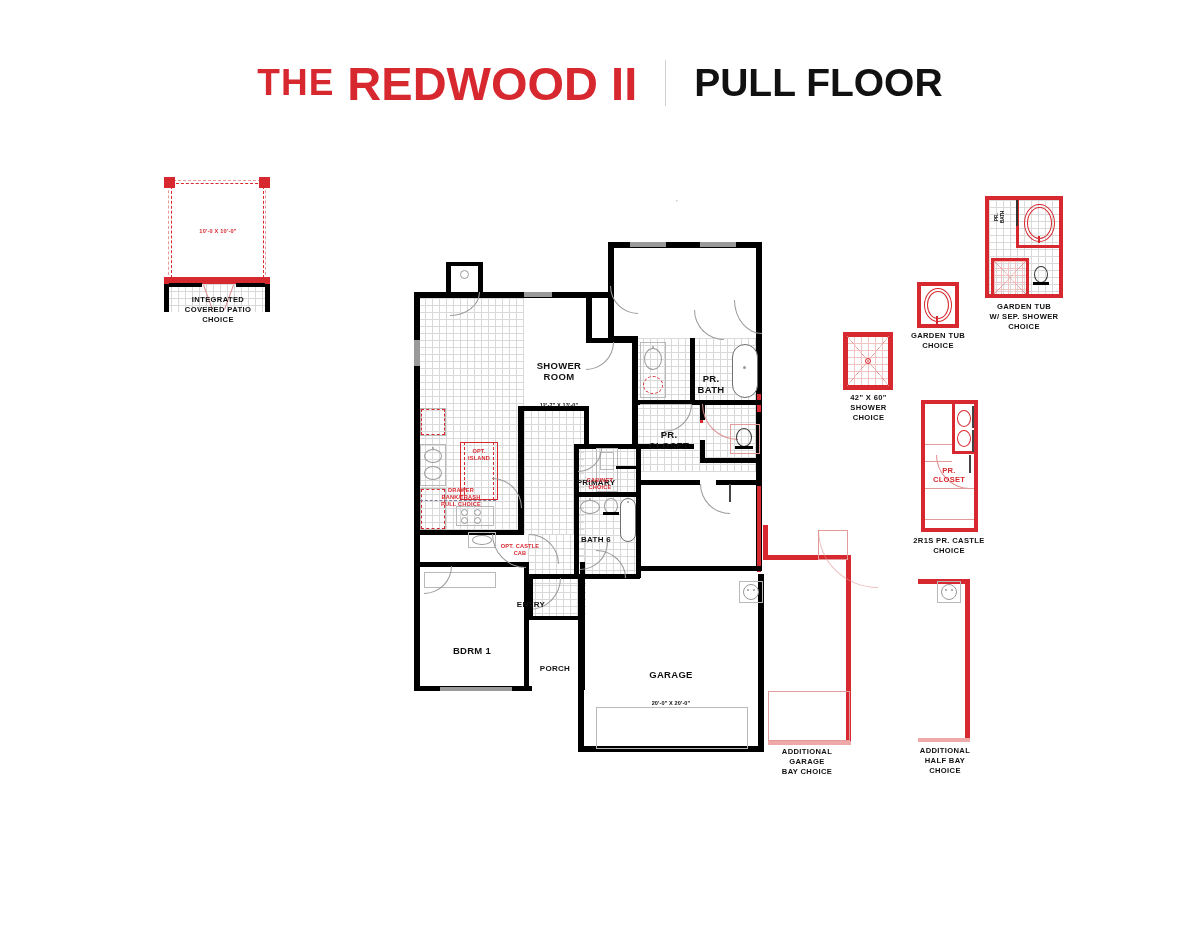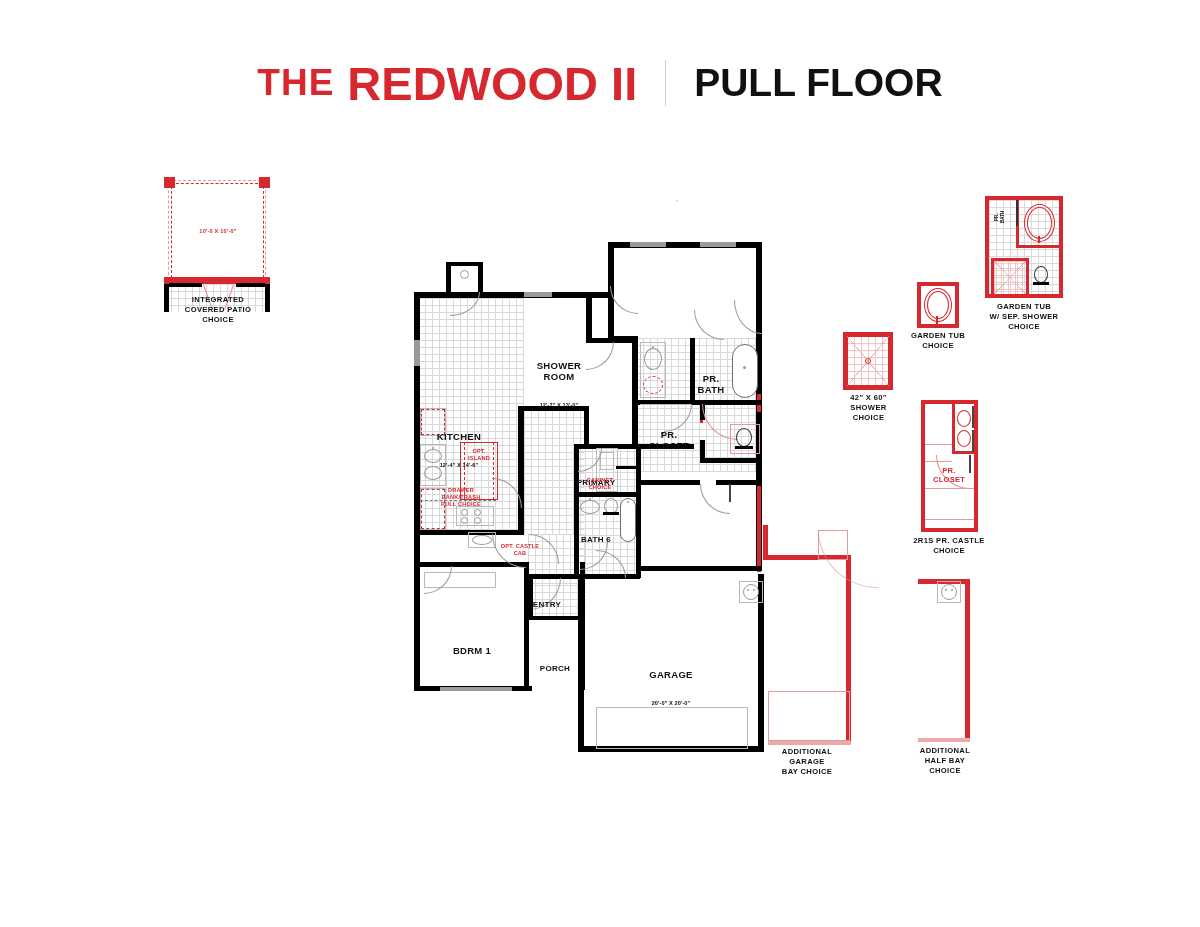--- a/index.html
+++ b/index.html
@@ -366,24 +366,20 @@
 <div class="swing" style="left:734px;top:300px;width:28px;height:34px;border-radius:0 0 0 100%;border-width:0 0 1px 1px;"></div>
 
 
 
 <div class="lbl" style="left:512px;top:341px;width:94px;">
   <div class="nm">SHOWER
 ROOM</div>
   <div class="dim">12'-7" X 13'-0"</div>
 </div>
 
-<div class="lbl" style="left:412px;top:412px;width:94px;">
-  <div class="nm">KITCHEN</div>
-  <div class="dim">12'-4" X 14'-6"</div>
-</div>
 
 <div class="lbl" style="left:683px;top:354px;width:56px;">
   <div class="nm">PR.
 BATH</div>
 </div>
 
 <div class="lbl" style="left:641px;top:410px;width:56px;">
   <div class="nm">PR.
 CLOSET</div>
 </div>
@@ -394,21 +390,21 @@
 
 <div class="lbl" style="left:570px;top:516px;width:52px;">
   <div class="nm" style="font-size:8px;">BATH 6</div>
 </div>
 
 
 <div class="lbl" style="left:434px;top:626px;width:76px;">
   <div class="nm">BDRM 1</div>
 </div>
 
-<div class="lbl" style="left:520px;top:581px;width:54px;">
+<div class="lbl" style="left:504px;top:581px;width:54px;">
   <div class="nm" style="font-size:8px;">ENTRY</div>
 </div>
 
 <div class="lbl" style="left:528px;top:645px;width:54px;">
   <div class="nm" style="font-size:8px;">PORCH</div>
 </div>
 
 <div class="lbl" style="left:626px;top:650px;width:90px;">
   <div class="nm">GARAGE</div>
   <div class="dim">20'-0" X 20'-0"</div>

